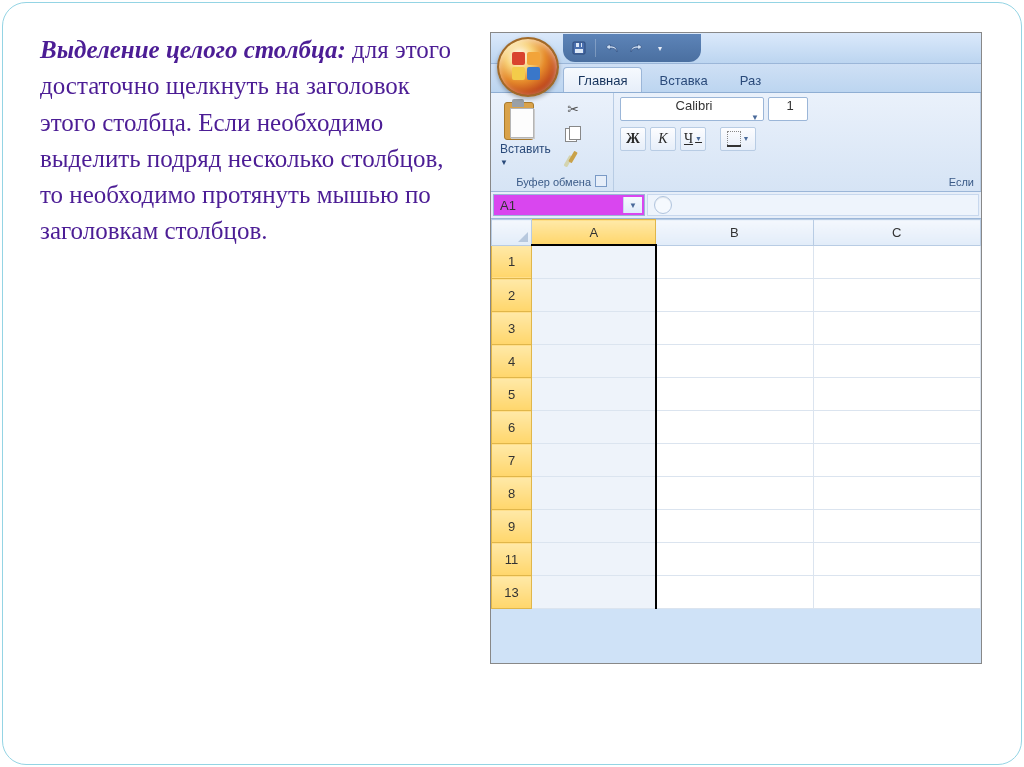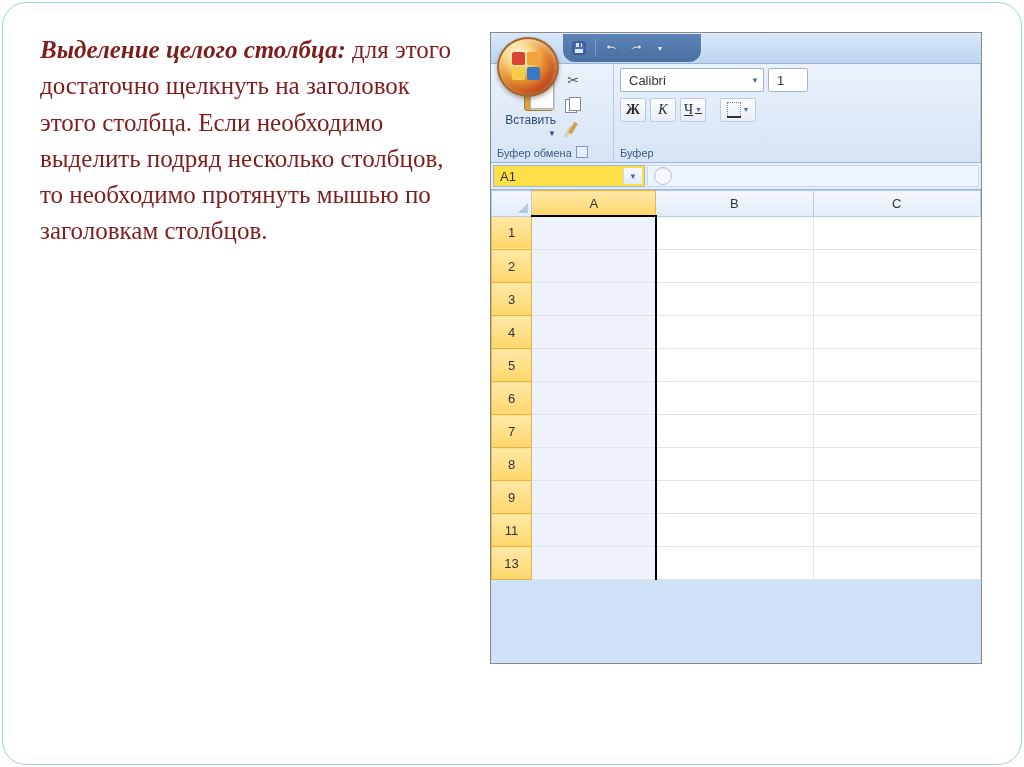--- a/index.html
+++ b/index.html
@@ -21,21 +21,21 @@
   }
   .content-row {
     display: flex;
     padding: 32px 20px 20px 40px;
     gap: 30px;
   }
   .text-block {
     flex: 0 0 420px;
     font-size: 25px;
     line-height: 1.45;
-    color: #7f1d1d;
+    color: #4c1d95;
   }
   .text-block .title {
     font-weight: bold;
     font-style: italic;
   }
   .excel-shot {
     flex: 0 0 490px;
     border: 1px solid #888;
     background: #cfe2f7;
     font-family: Tahoma, Arial, sans-serif;
@@ -122,33 +122,33 @@
   .group {
     border-right: 1px solid #b8cce4;
     display: flex;
     flex-direction: column;
     padding: 4px 6px 2px;
     position: relative;
   }
   .group-label {
     font-size: 11px;
     color: #3a5a87;
-    text-align: left;
+    text-align: right;
     padding: 2px 0 1px;
     white-space: nowrap;
   }
   .group-label .dlaunch {
     display:inline-block; width:10px; height:10px; border:1px solid #7a9ac6;
     margin-left:4px; position:relative; top:1px; background:#e6eef9;
   }
   .group-body { flex:1; display:flex; align-items:flex-start; gap:4px; }
   
   .paste-btn {
     width: 56px;
-    display:flex; flex-direction:column; align-items:flex-end; gap:2px;
+    display:flex; flex-direction:column; align-items:flex-start; gap:2px;
     padding: 2px 2px;
     border:1px solid transparent; border-radius:3px;
   }
   .paste-icon {
     width: 36px; height: 40px; position:relative;
   }
   .clipboard-back {
     position:absolute; left:4px; top:2px; width:28px; height:36px;
     background:#d9a24a; border:1px solid #a87a2d; border-radius:3px;
   }
@@ -163,42 +163,42 @@
   .cut-icon::before{content:"✂"; color:#555; font-size:14px;}
   .copy-icon{ width:16px; height:14px; position:relative;}
   .copy-icon::before{content:""; position:absolute; left:0; top:2px; width:10px; height:12px; background:#fff; border:1px solid #888;}
   .copy-icon::after{content:""; position:absolute; left:4px; top:0; width:10px; height:12px; background:#fff; border:1px solid #888;}
   .brush-icon::before{content:""; display:block; width:4px; height:12px; background:#c9a24a; transform:rotate(30deg); border-radius:1px; box-shadow: -2px 6px 0 0 #d4d4b0;}
   
   .font-group .group-body { flex-direction:column; gap:6px; }
   .font-row { display:flex; gap:4px; align-items:center; }
   .font-combo {
     height:22px; border:1px solid #9bb6d8; background:#fff; display:flex; align-items:center;
-    padding: 0 4px 0 8px; font-size:13px; color:#333; border-radius:2px;
+    padding: 0 4px 0 8px; font-size:13px; color:#333; border-radius:2px;flex-direction:column;
   }
   .font-name { width: 130px; }
   .font-size { width: 26px; }
   .combo-caret { margin-left:auto; font-size:8px; color:#4a6a9a; padding-left:4px;}
   .fr2-btn {
     width:24px; height:22px; border:1px solid #b8cce4; background:linear-gradient(#fdfdff,#e6eef9);
     display:flex; align-items:center; justify-content:center; font-size:14px; font-family:"Times New Roman",serif;
     color:#2a2a2a; border-radius:2px;
   }
   .bold{font-weight:bold;} .ital{font-style:italic;} .under{text-decoration:underline;}
   .border-btn { display:flex; align-items:center; gap:2px;}
   .border-glyph{ width:14px; height:14px; border-bottom:2px solid #333; position:relative;}
   .border-glyph::before{content:"";position:absolute;inset:0;border:1px dotted #888; border-bottom:none;}
   .sm-caret{font-size:7px; color:#4a6a9a;}
   
   .formula-row {
     height: 26px; display:flex; align-items:stretch;
     background:#e6eef9; border-bottom:1px solid #9bb6d8;
   }
   .namebox {
-    width: 138px; background:#fde047; border:1px solid #9bb6d8; margin:2px;
+    width: 138px; background:#d946ef; border:1px solid #9bb6d8; margin:2px;
     display:flex; align-items:center; padding:0 6px; font-size:13px; color:#333;
     position:relative;
   }
   .namebox .dd { position:absolute; right:2px; top:2px; bottom:2px; width:18px;
     background:linear-gradient(#f6fafe,#e0ecfa); border-left:1px solid #c8d8ee;
     display:flex; align-items:center; justify-content:center; font-size:8px; color:#4a6a9a;}
   .fx-gap { flex:1; background:#eef4fc; border:1px solid #c8d8ee; margin:2px 2px 2px 0;
     display:flex; align-items:center;}
   .fx-gap .circ{ width:16px;height:16px;border:1px solid #b0c4de;border-radius:50%;
     margin-left:6px; background:#f5f9fe; box-shadow:inset 0 1px 1px rgba(0,0,0,0.08);}
@@ -280,20 +280,25 @@
         </span>
         <span class="qicon">
           <svg width="14" height="12" viewBox="0 0 14 12">
               <path d="M9 2 L13 5 L9 8 V6 C5 6 3 7 2 10 C2 5 5 4 9 4 Z" fill="#cfe0f5" stroke="#2d4a7a" stroke-width="0.6"></path>
             </svg>
         </span>
         <span class="qicon" style="font-size:8px;">▾</span>
       </div>
     </div>
 
+    <div class="tabs-row">
+      <div class="tab active">Главная</div>
+      <div class="tab">Вставка</div>
+      <div class="tab">Раз</div>
+    </div>
 
     <div class="ribbon">
       <div class="group" style="width:110px;">
         <div class="group-body">
           <div class="paste-btn">
             <div class="paste-icon">
               <div class="clipboard-back"></div>
                 <div class="clip"></div>
                 <div class="paper"></div>
             </div>
@@ -336,21 +341,21 @@
                 <span class="sm-caret" style="margin-left:2px;">▼</span>
             </div>
             <div style="width:6px;"></div>
             <div class="fr2-btn border-btn" style="width:34px;">
               <span class="border-glyph"></span>
               <span class="sm-caret">▼</span>
             </div>
           </div>
         </div>
         <div class="group-label">
-          <span>Буфер</span>
+          <span>Если</span>
         </div>
       </div>
     </div>
 
     <div class="formula-row">
       <div class="namebox">
         <span>A1</span>
         <span class="dd">▼</span>
       </div>
       <div class="fx-gap">

